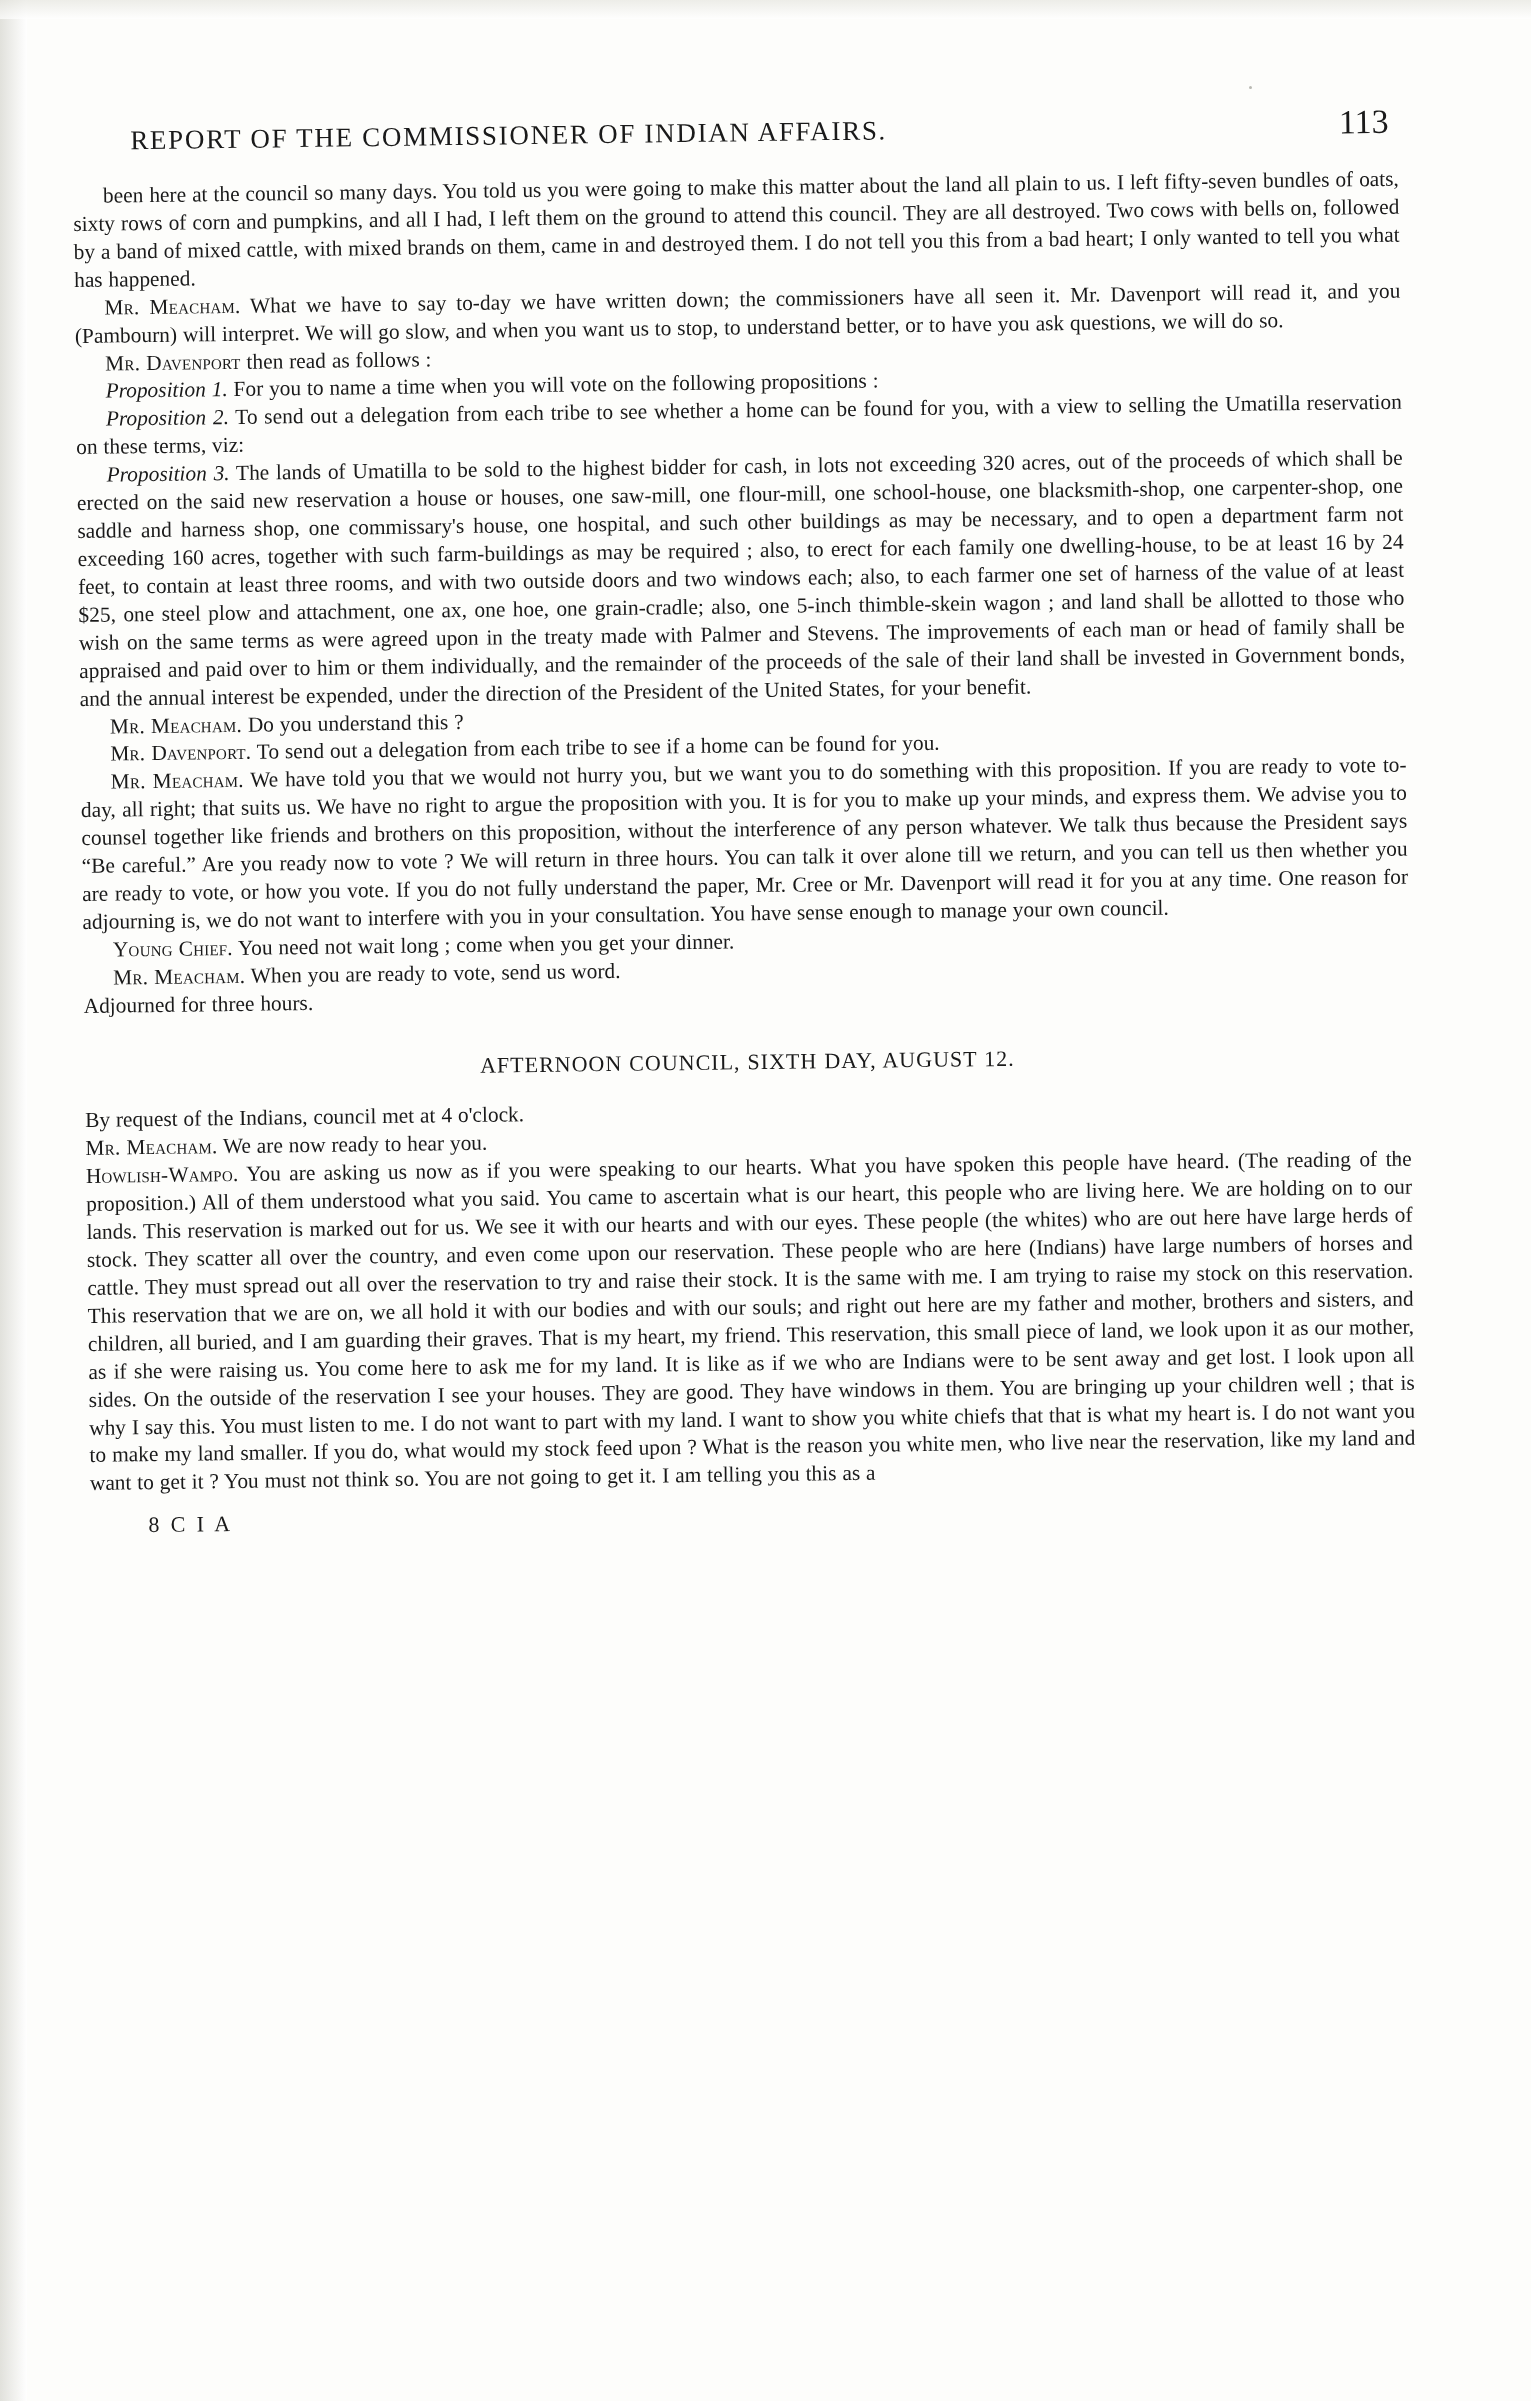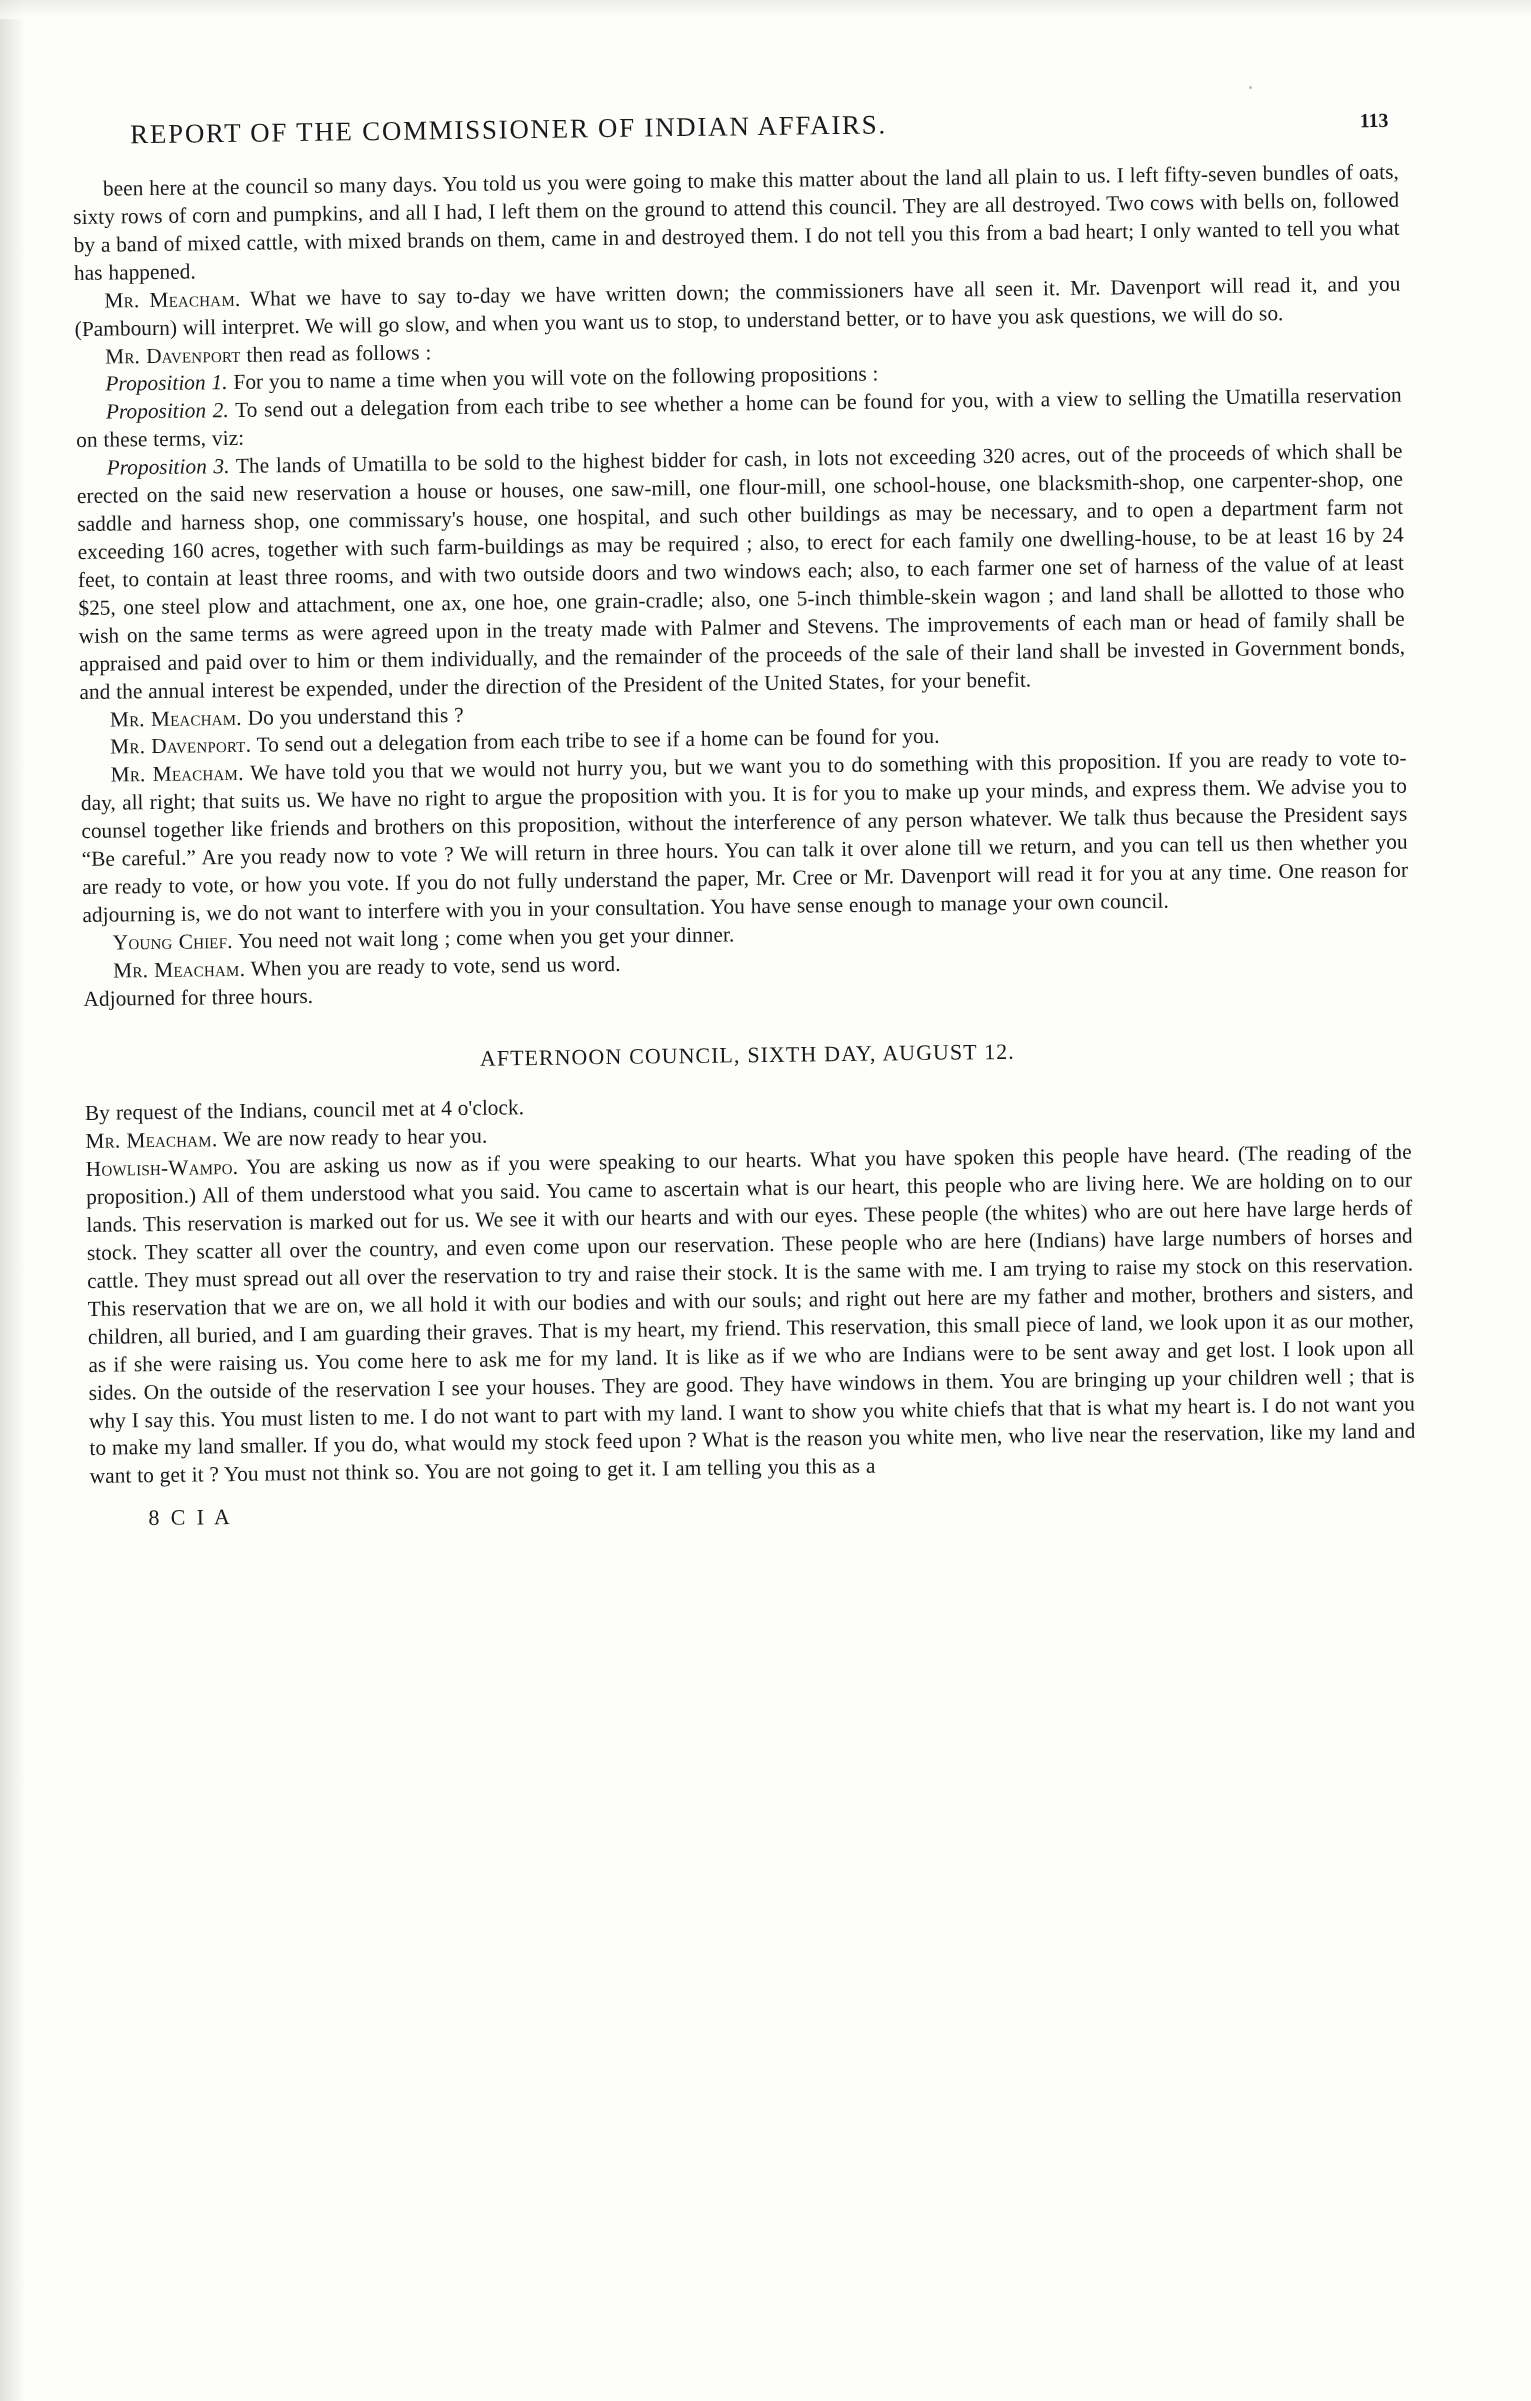--- a/index.html
+++ b/index.html
@@ -41,22 +41,22 @@
   }
   .running-head {
     font-family: "Liberation Serif", serif;
     font-size: 27px;
     letter-spacing: 1.7px;
     font-weight: 400;
     white-space: nowrap;
   }
   .page-number {
     font-family: "Liberation Serif", serif;
-    font-size: 20px;
-    font-weight: 700;
+    font-size: 34px;
+    font-weight: 400;
     margin-left: 14px;
   }
   .body-text {
     font-size: 21.4px;
     line-height: 1.305;
     text-align: justify;
     text-justify: inter-word;
     word-spacing: 0.5px;
   }
   .body-text p {

